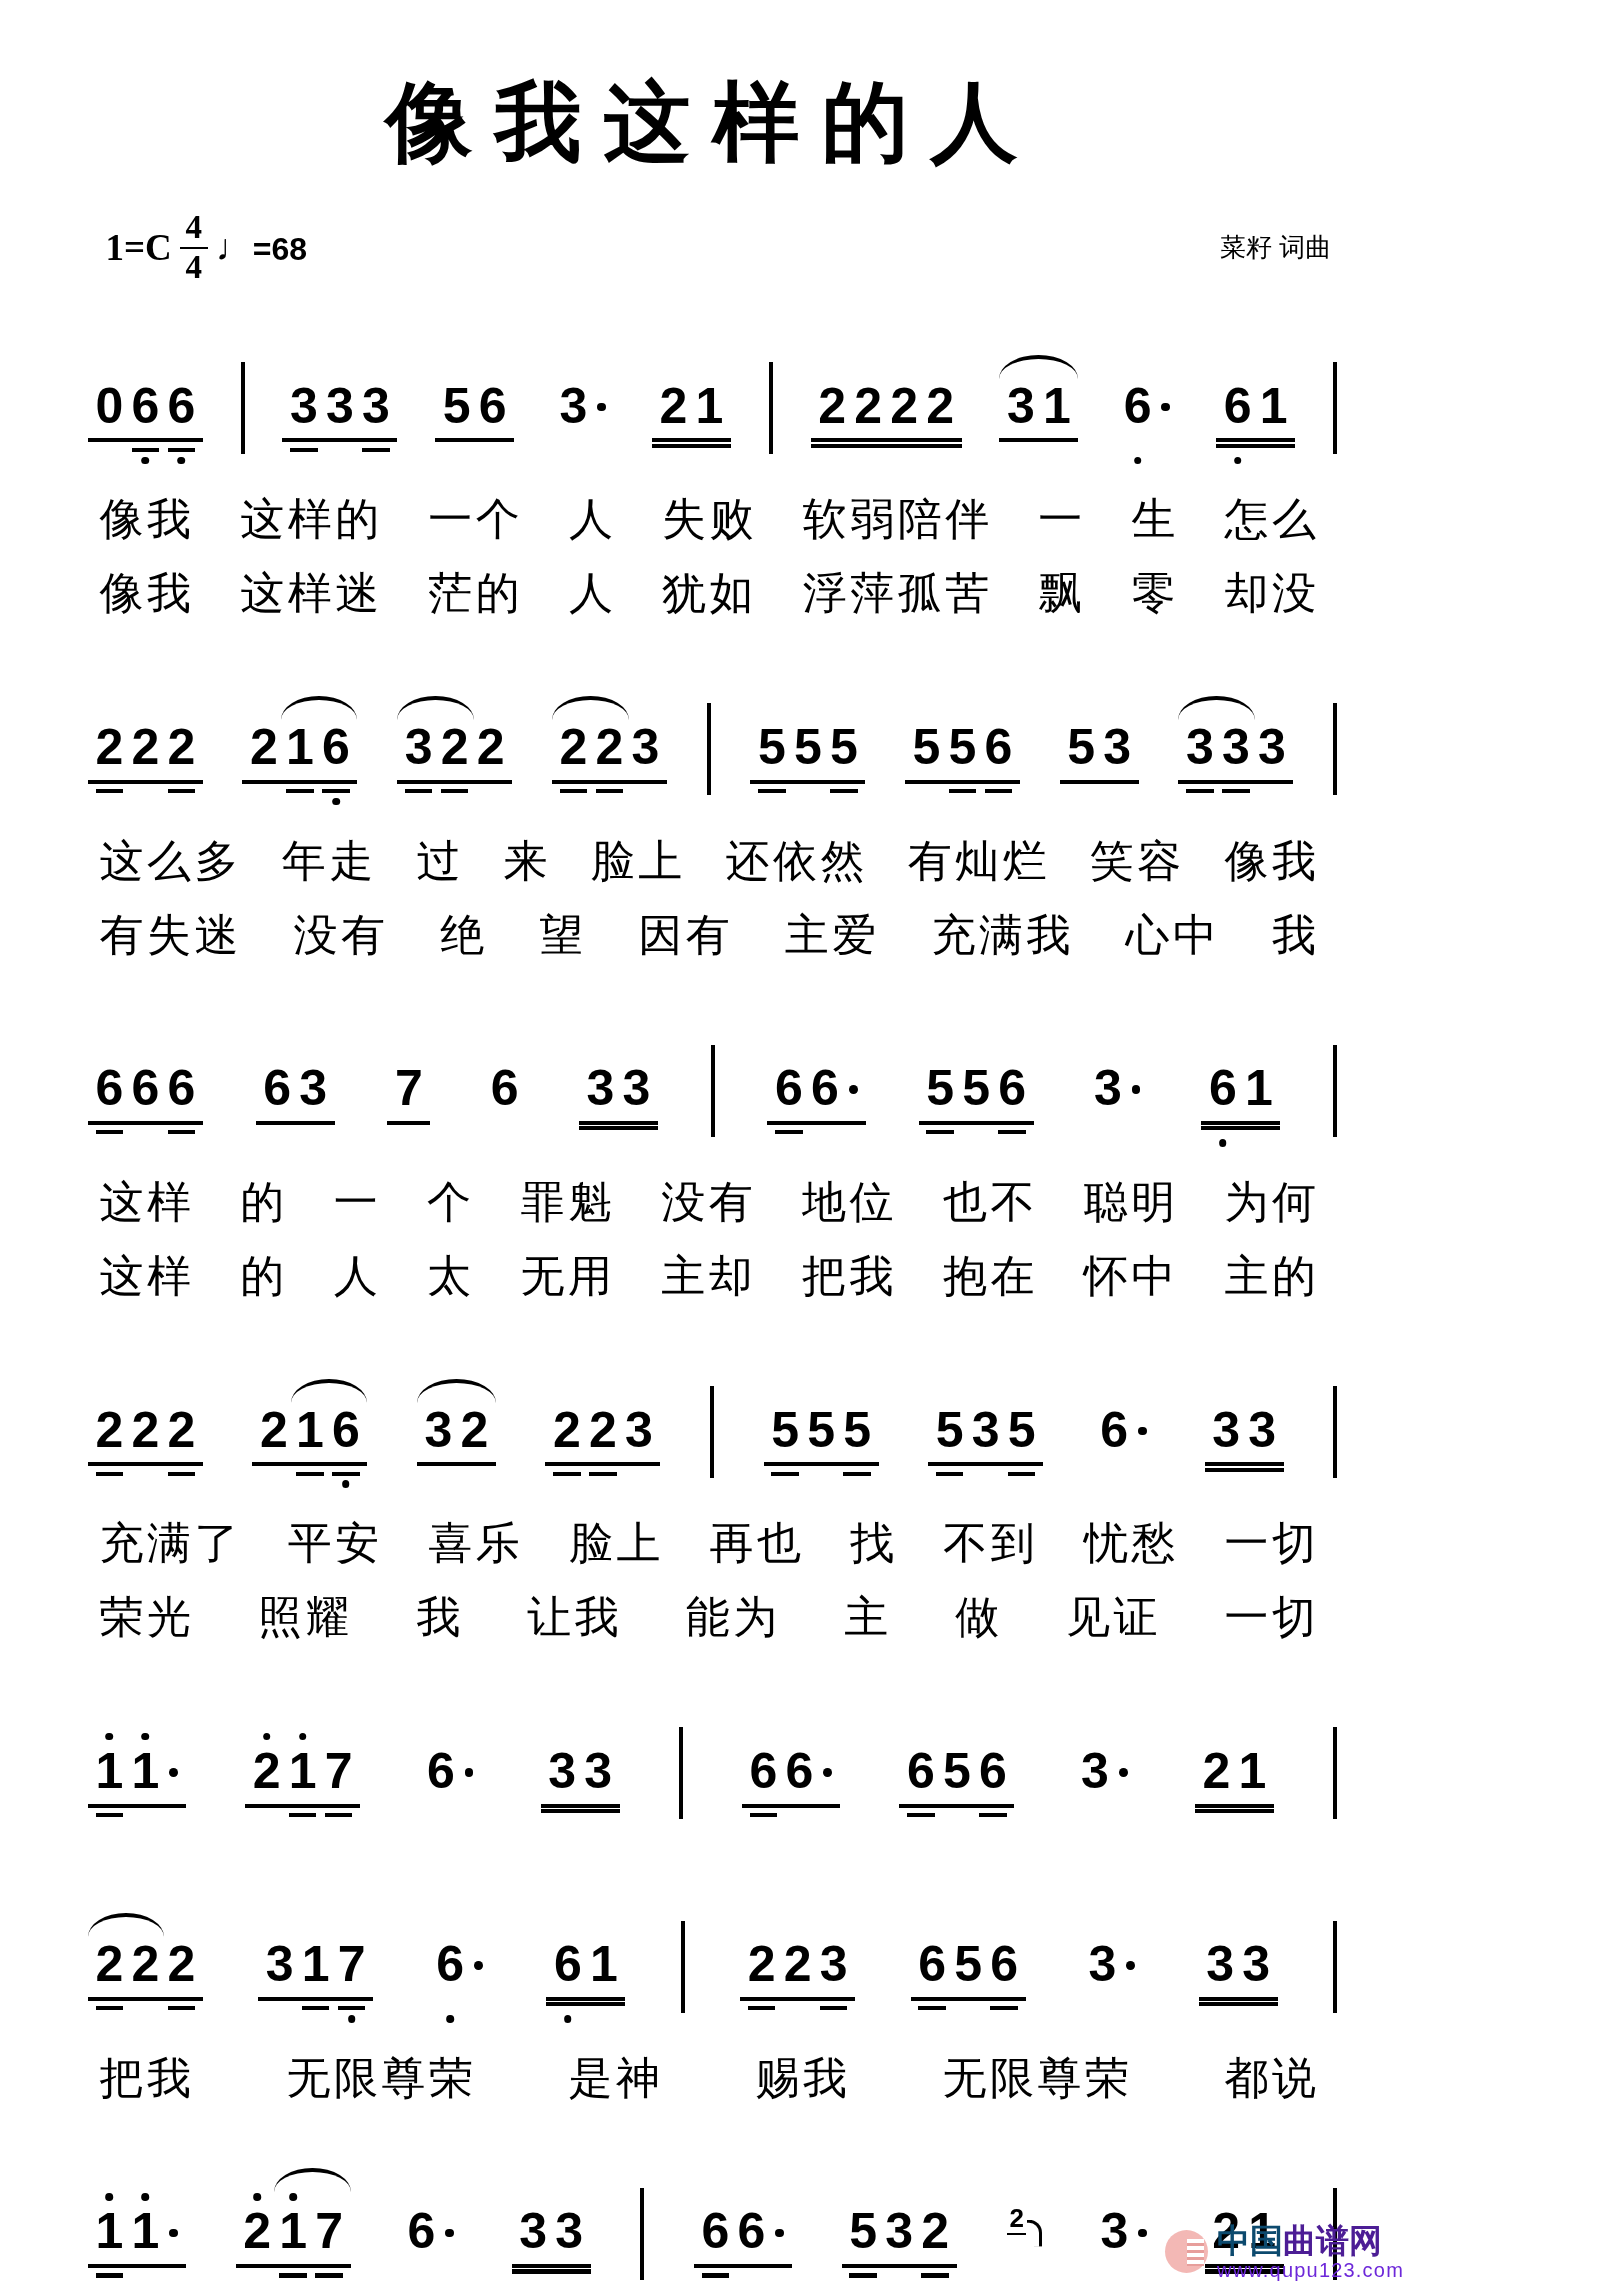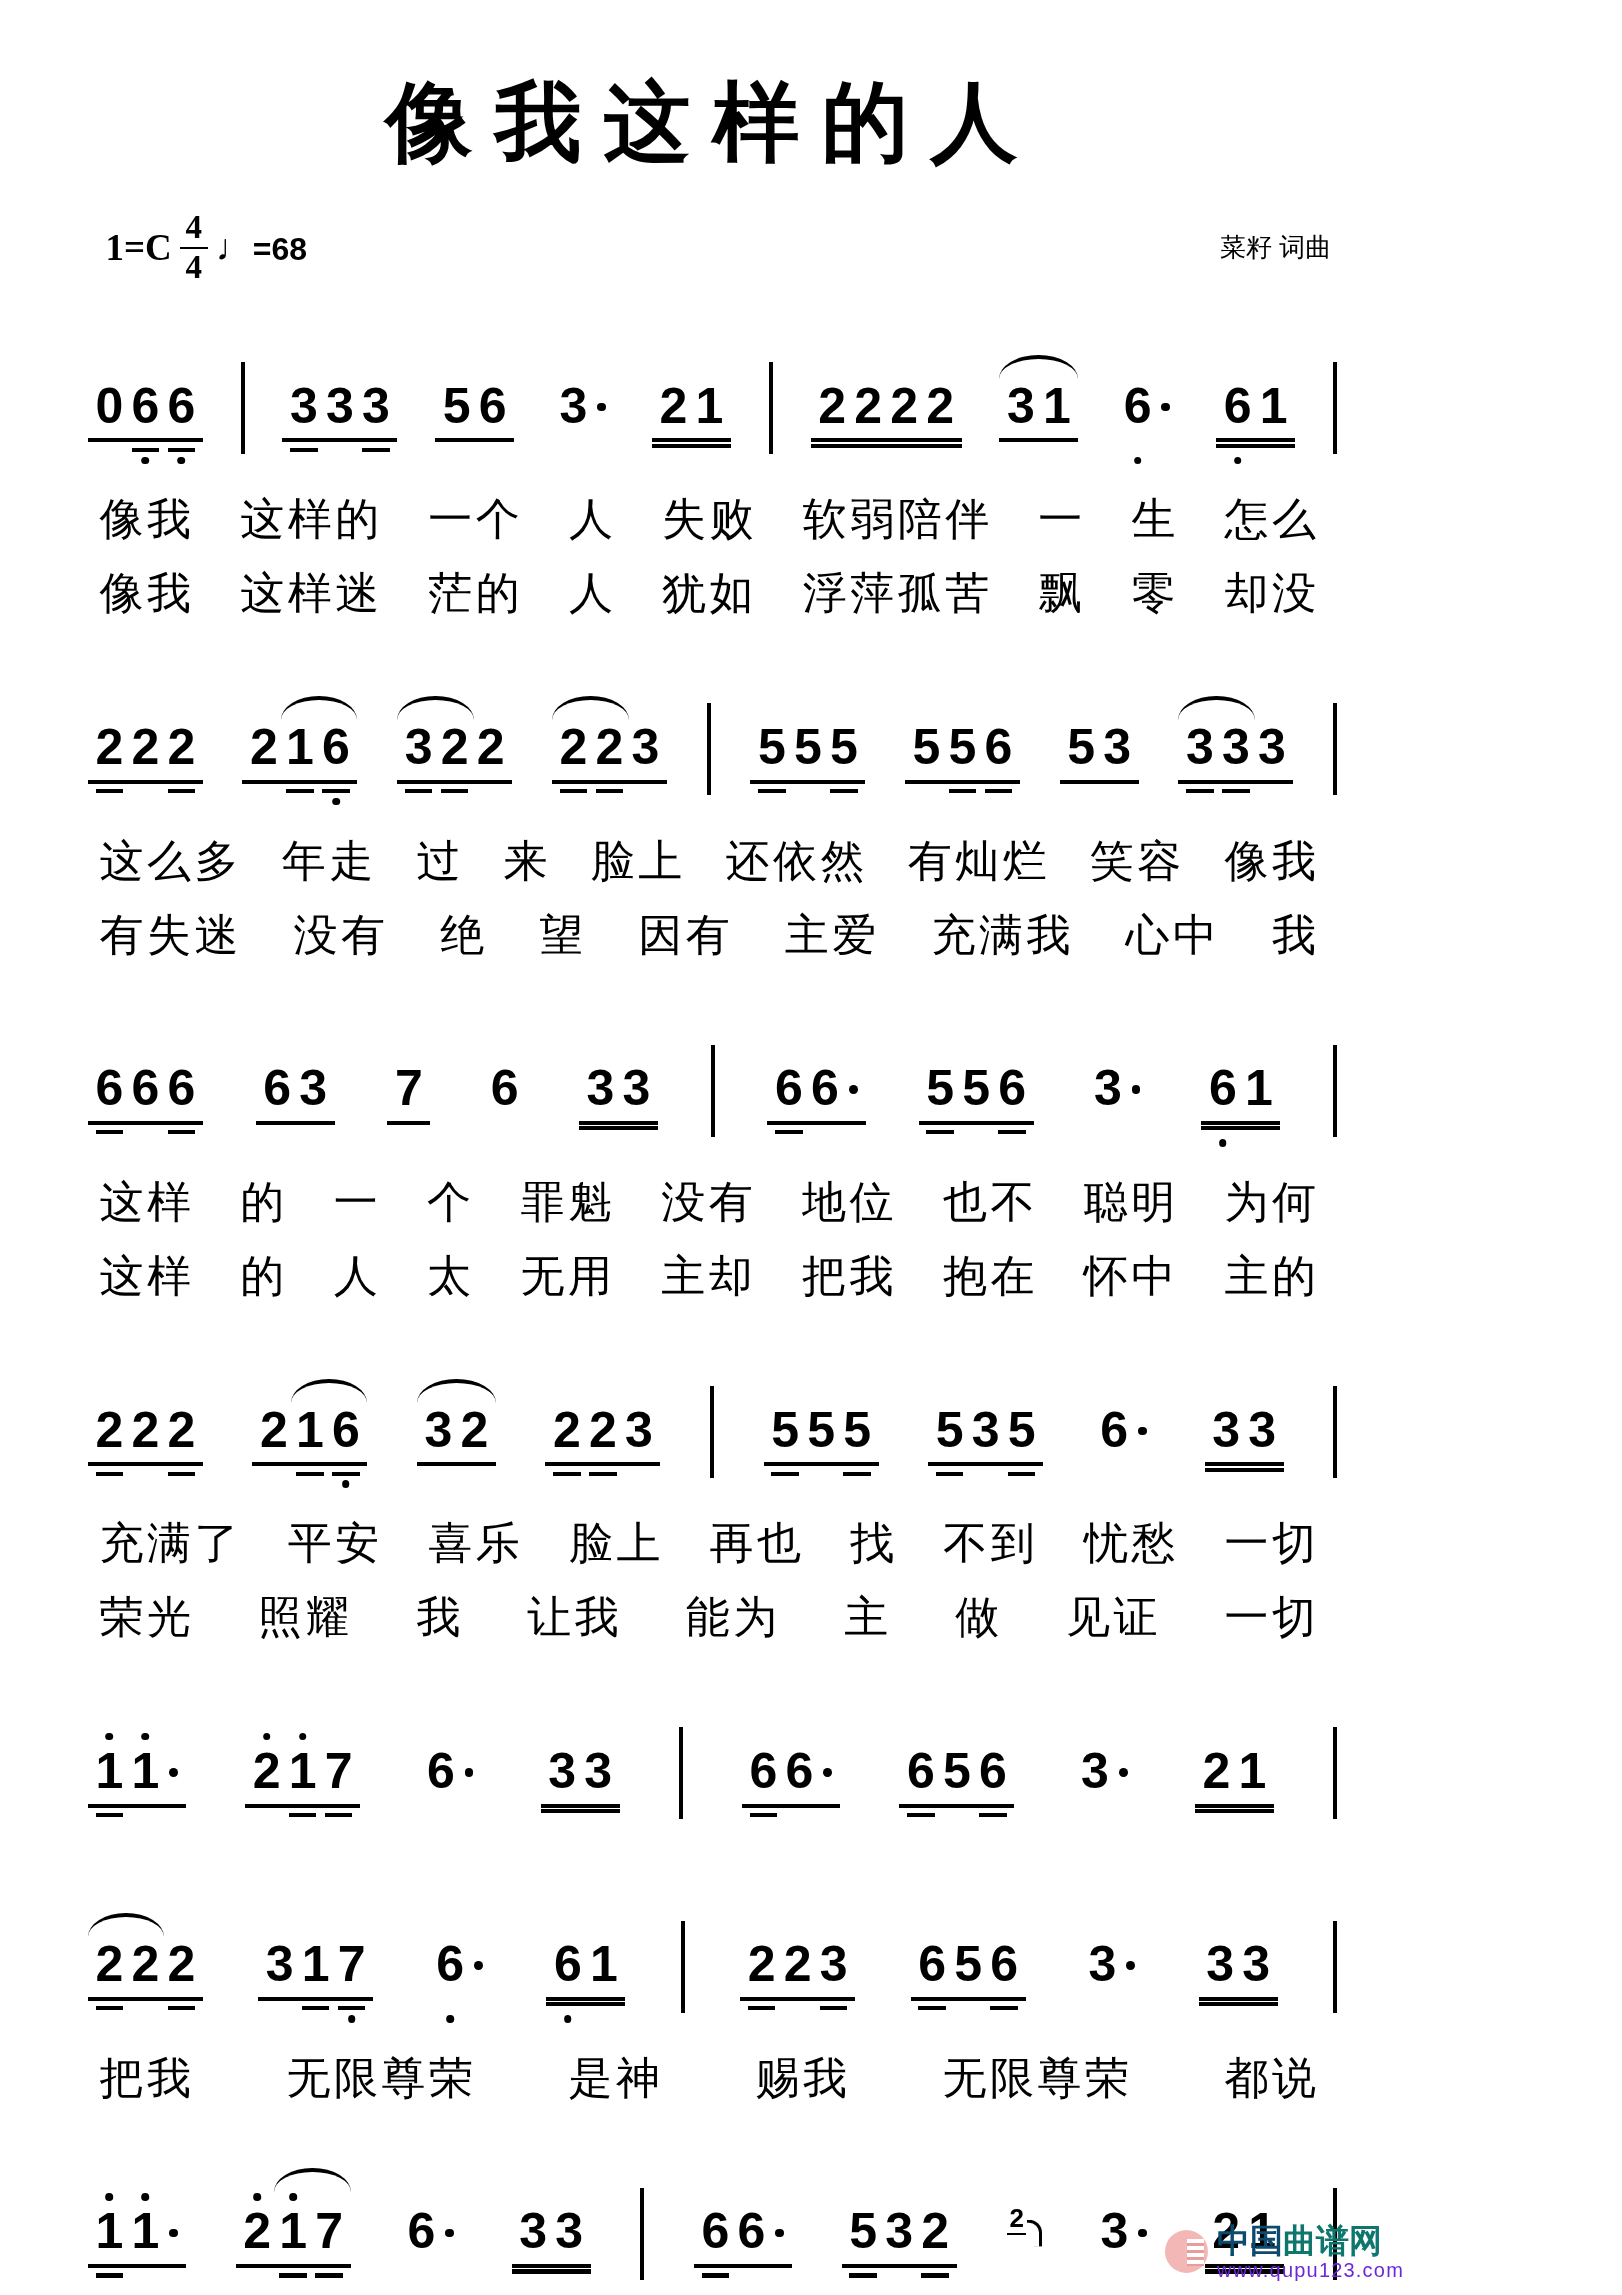--- a/index.html
+++ b/index.html
@@ -56,21 +56,21 @@
   .lyrics-row .syll{white-space:nowrap;letter-spacing:3.5px;}
 
   
   .watermark{position:absolute;right:21px;bottom:14px;display:flex;align-items:center;gap:9.4px;}
   .wm-logo{width:43px;height:43px;border-radius:50%;background:#f3b8b5;position:relative;}
   .wm-logo::after{content:"";position:absolute;left:22px;top:8.2px;width:17.5px;height:27px;
                   background:repeating-linear-gradient(#fff,#fff 3.5px,#e79e9b 3.5px,#e79e9b 7px);}
   .wm-text{display:flex;flex-direction:column;line-height:1.1;}
   .wm-brand{font-size:33px;font-weight:bold;}
   .wm-brand .strong{color:#0c4a6e;}
-  .wm-brand .light{color:#0f766e;}
+  .wm-brand .light{color:#4c1d95;}
   .wm-url{font-size:20px;color:#6d28d9;letter-spacing:1.2px;}
 </style>
 </head>
 <body>
 
 <div class="page">
   <div class="sheet">
     <div class="title">像我这样的人</div>
 
     <div class="header-row">

